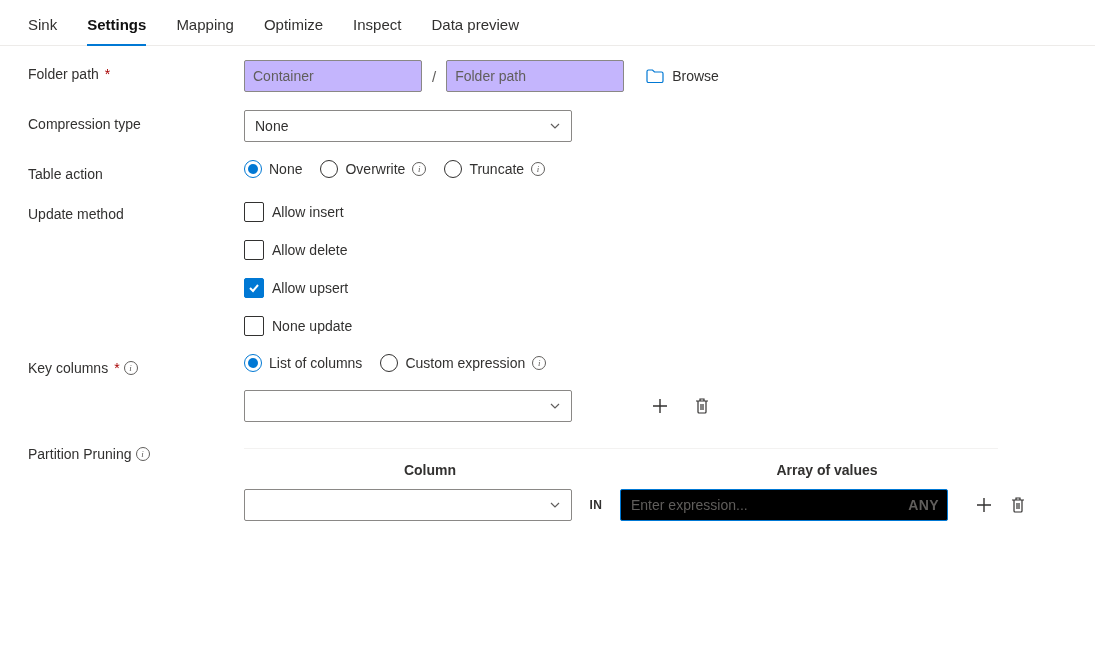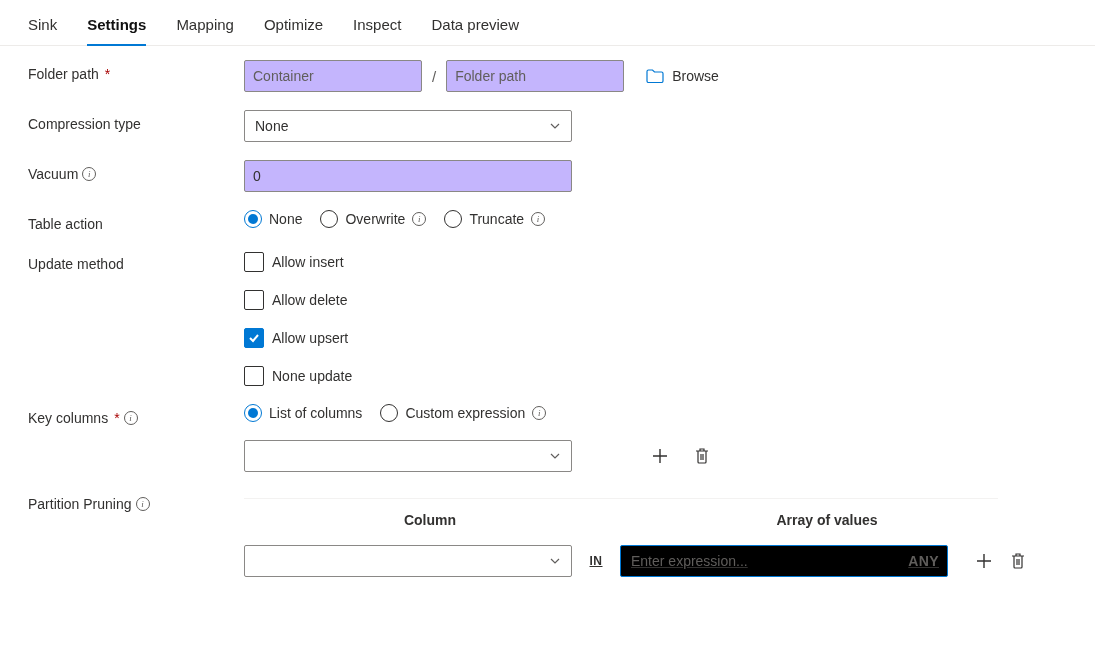--- a/index.html
+++ b/index.html
@@ -150,21 +150,21 @@
     height: 1px; background: #f3f2f1; margin: 8px 0 6px 0; width: 754px;
   }
   .partition-headers {
     display: flex; align-items: center; width: 754px; height: 30px;
     font-weight: 600; color: #323130;
   }
   .ph-col1 { width: 372px; text-align: center; }
   .ph-spacer { width: 40px; }
   .ph-col2 { flex: 1; text-align: center; }
   .partition-row {
-    display: flex; align-items: center; gap: 10px; margin-top: 10px; text-decoration: underline;
+    display: flex; align-items: center; gap: 10px; margin-top: 4px;
   }
   .in-label { font-size: 12px; font-weight: 600; letter-spacing: 0.5px; color: #323130; width: 28px; text-align: center; }
   .expr-box {
     border: 1px solid #0078d4;
     height: 32px; width: 328px;
     border-radius: 2px;
     display: flex; align-items: center; justify-content: space-between;
     padding: 0 8px 0 10px; background: #000000;
   }
   .expr-box .placeholder { color: #605e5c; }
@@ -217,29 +217,20 @@
         <span>None</span>
         <span class="chev">
           <svg width="12" height="12" viewBox="0 0 12 12">
               <path d="M2 4l4 4 4-4" fill="none" stroke="#605e5c" stroke-width="1.2"></path>
             </svg>
         </span>
       </div>
     </div>
   </div>
 
-  <div class="row">
-    <div class="label-col">
-      <span>Vacuum</span>
-      <span class="info-icon"></span>
-    </div>
-    <div class="control-col">
-      <input class="textbox" style="width: 328px;" value="0">
-    </div>
-  </div>
 
   <div class="row">
     <div class="label-col">
       <span>Table action</span>
     </div>
     <div class="control-col">
       <div class="radio-group">
         <div class="radio checked">
           <span class="radio-circle"></span>
           <span>None</span>

